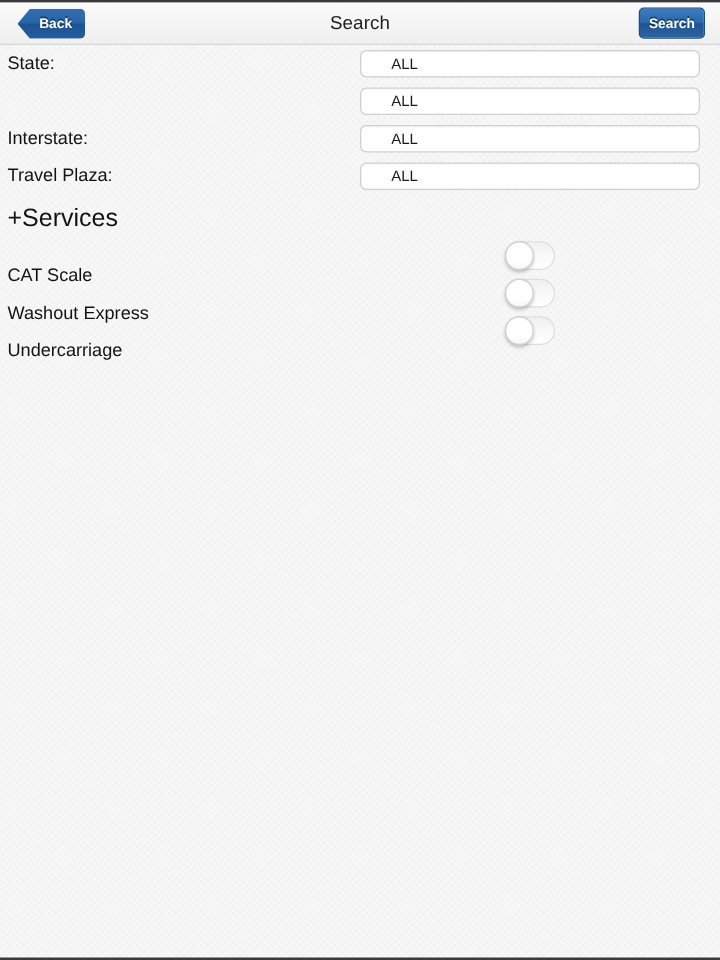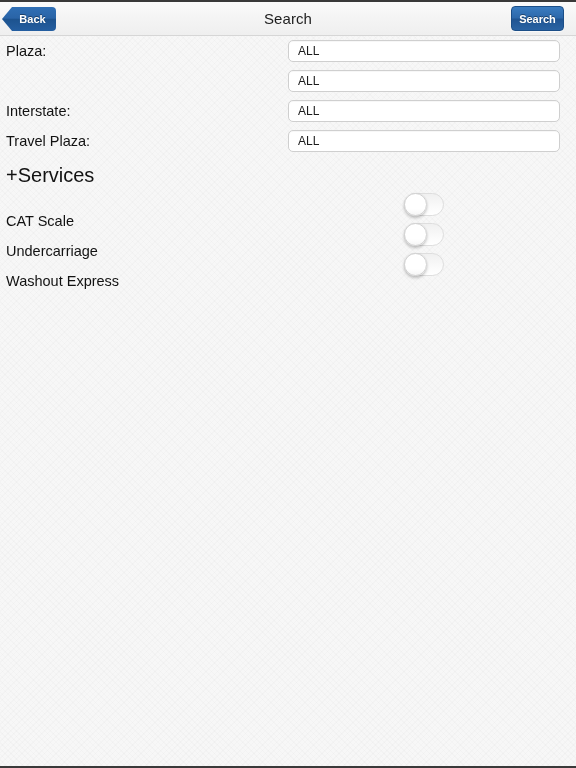--- a/index.html
+++ b/index.html
@@ -54,21 +54,21 @@
     line-height: 34px;
     text-align: center;
     font-size: 15px;
     color: #1d1d1d;
     letter-spacing: 0.1px;
   }
 
   
   .back-btn {
     position: absolute;
-    left: 2px;
+    left: 14px;
     top: 5px;
     width: 54px;
     height: 24px;
     padding: 0;
     border: 0;
     background: transparent;
     cursor: pointer;
     font-family: inherit;
   }
   .back-btn .bg {
@@ -137,21 +137,21 @@
     color: #121212;
     white-space: nowrap;
   }
   .field-input {
     position: absolute;
     left: 288px;
     top: 4px;
     width: 272px;
     height: 22px;
     box-sizing: border-box;
-    padding: 0 9px;
+    padding: 0 24px;
     font-family: inherit;
     font-size: 12px;
     color: #1b1b1b;
     background: #ffffff;
     border: 1px solid #cfcfcf;
     border-radius: 5px;
     box-shadow: inset 0 1px 1px rgba(0,0,0,0.035);
     outline: none;
   }
 
@@ -224,21 +224,21 @@
     </button>
 
     <div class="nav-title">Search</div>
 
     <button class="search-btn">Search</button>
   </div>
 
   <div class="form-area">
 
     <div class="field-row">
-      <span class="field-label">Plaza:</span>
+      <span class="field-label">State:</span>
       <input class="field-input" type="text" value="ALL" style="">
     </div>
 
     <div class="field-row">
       <input class="field-input" type="text" value="ALL" style="">
     </div>
 
     <div class="field-row">
       <span class="field-label">Interstate:</span>
       <input class="field-input" type="text" value="ALL" style="">
@@ -254,27 +254,27 @@
     </div>
 
     <div class="toggle-row">
       <span class="toggle-label">CAT Scale</span>
       <div class="switch">
         <span class="knob"></span>
       </div>
     </div>
 
     <div class="toggle-row">
+      <span class="toggle-label">Washout Express</span>
+      <div class="switch">
+        <span class="knob"></span>
+      </div>
+    </div>
+
+    <div class="toggle-row">
       <span class="toggle-label">Undercarriage</span>
       <div class="switch">
         <span class="knob"></span>
       </div>
     </div>
 
-    <div class="toggle-row">
-      <span class="toggle-label">Washout Express</span>
-      <div class="switch">
-        <span class="knob"></span>
-      </div>
-    </div>
-
   </div>
 </div>
 
 </body></html>

